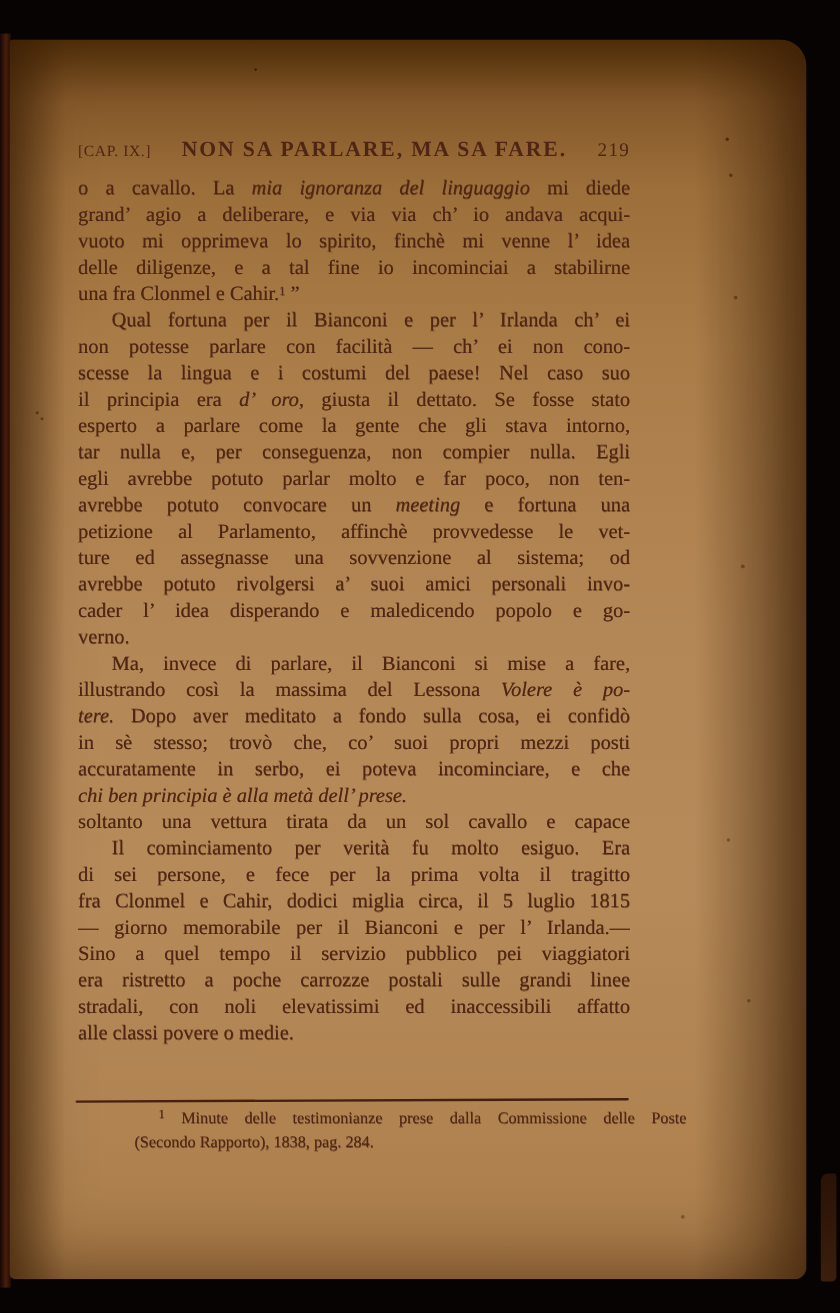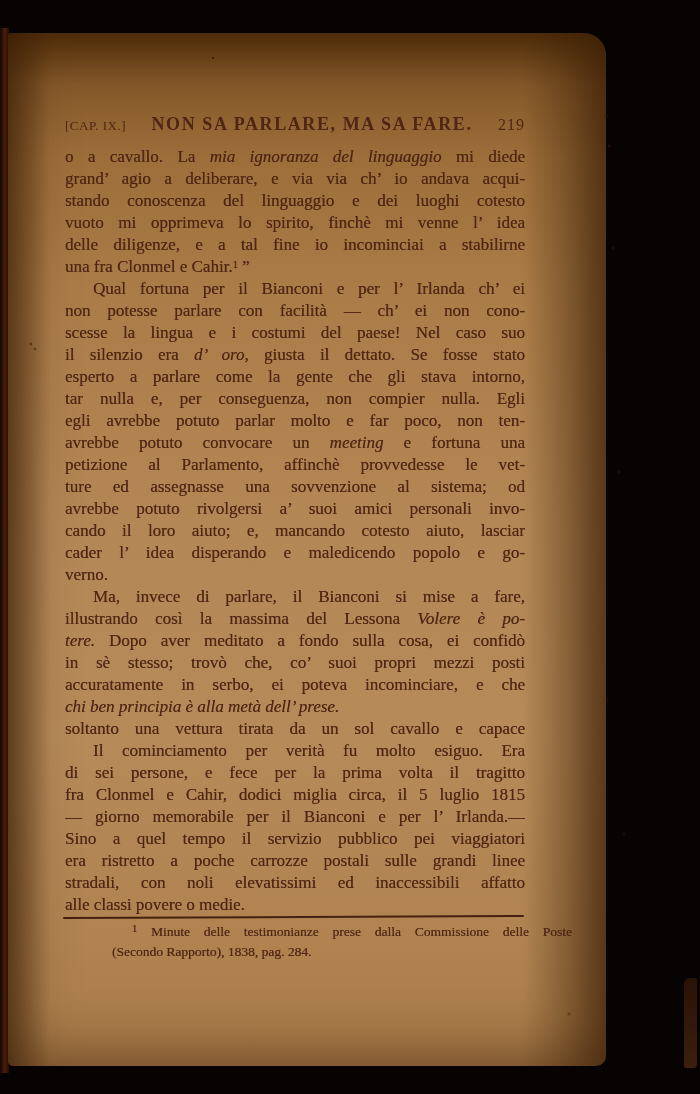--- a/index.html
+++ b/index.html
@@ -2,21 +2,21 @@
 <html style="--surround: #070303; --paper_light: #b48756; --paper_mid: #aa7c48; --paper_dark: #5c380d; --ink: #4f2514; --rule: #46200f;"><head>
 <meta charset="utf-8">
 <style>
   html,body{margin:0;padding:0;background:#070303;}
   .viewport{position:relative;width:700px;height:1094px;background:var(--surround,#070303);
     overflow:hidden;font-family:"Liberation Serif","DejaVu Serif",serif;}
   .spine-sliver{position:absolute;left:0;top:28px;width:9px;height:1045px;
     background:linear-gradient(90deg,#160705,#4a1d0b 55%,#200b04);}
   .underpage{position:absolute;right:3px;bottom:26px;width:13px;height:90px;
     background:linear-gradient(180deg,#2a1206,#3c1e0c);border-radius:6px 2px 4px 2px;}
-  .page{position:absolute;left:8px;top:33px;width:598px;height:1033px;
+  .page{position:absolute;left:8px;top:33px;width:664px;height:1033px;
     border-radius:3px 22px 10px 5px;
     background:
       linear-gradient(90deg,rgba(62,34,6,.55) 0,rgba(62,34,6,0) 7%,rgba(62,34,6,0) 86%,rgba(62,34,6,.6) 100%),
       linear-gradient(180deg,var(--paper_dark,#5c380d) 0%,#86592a 5%,#9c6e3a 12%,var(--paper_mid,#aa7c48) 25%,var(--paper_light,#b48756) 48%,#b68a59 68%,#b08351 88%,#a87a47 100%);
     box-shadow:inset 0 0 55px 8px rgba(45,20,0,.5);}
   .header{position:absolute;left:57px;top:81px;width:460px;display:flex;
     justify-content:space-between;align-items:baseline;color:var(--ink,#4f2514);}
   .chap{font-size:13px;letter-spacing:.5px;}
   .rtitle{font-size:18px;letter-spacing:1.6px;font-weight:bold;}
   .pnum{font-size:16px;letter-spacing:1px;}
@@ -48,36 +48,34 @@
   <div class="spine-sliver"></div>
   <div class="page">
     <div class="header">
       <span class="chap">[CAP. IX.]</span>
       <span class="rtitle">NON SA PARLARE, MA SA FARE.</span>
       <span class="pnum">219</span>
     </div>
     <div class="body">
         <div class="tline"><span>o a cavallo. La </span><span class="it">mia ignoranza del linguaggio</span><span> mi diede</span></div>
         <div class="tline"><span>grand’ agio a deliberare, e via via ch’ io andava acqui-</span></div>
-        <div class="tline"><span>stando conoscenza del linguaggio e dei luoghi cotesto</span></div>
         <div class="tline"><span>vuoto mi opprimeva lo spirito, finchè mi venne l’ idea</span></div>
         <div class="tline"><span>delle diligenze, e a tal fine io incominciai a stabilirne</span></div>
         <div class="tline pend"><span>una fra Clonmel e Cahir.</span><span class="sup">1</span><span> ”</span></div>
         <div class="tline indent"><span>Qual fortuna per il Bianconi e per l’ Irlanda ch’ ei</span></div>
         <div class="tline"><span>non potesse parlare con facilità — ch’ ei non cono-</span></div>
         <div class="tline"><span>scesse la lingua e i costumi del paese! Nel caso suo</span></div>
-        <div class="tline"><span>il silenzio era </span><span class="it">d’ oro</span><span>, giusta il dettato. Se fosse stato</span></div>
+        <div class="tline"><span>il principia era </span><span class="it">d’ oro</span><span>, giusta il dettato. Se fosse stato</span></div>
         <div class="tline"><span>esperto a parlare come la gente che gli stava intorno,</span></div>
         <div class="tline"><span>tar nulla e, per conseguenza, non compier nulla. Egli</span></div>
         <div class="tline"><span>egli avrebbe potuto parlar molto e far poco, non ten-</span></div>
         <div class="tline"><span>avrebbe potuto convocare un </span><span class="it">meeting</span><span> e fortuna una</span></div>
         <div class="tline"><span>petizione al Parlamento, affinchè provvedesse le vet-</span></div>
         <div class="tline"><span>ture ed assegnasse una sovvenzione al sistema; od</span></div>
         <div class="tline"><span>avrebbe potuto rivolgersi a’ suoi amici personali invo-</span></div>
-        <div class="tline"><span>cando il loro aiuto; e, mancando cotesto aiuto, lasciar</span></div>
         <div class="tline"><span>cader l’ idea disperando e maledicendo popolo e go-</span></div>
         <div class="tline pend"><span>verno.</span></div>
         <div class="tline indent"><span>Ma, invece di parlare, il Bianconi si mise a fare,</span></div>
         <div class="tline"><span>illustrando così la massima del Lessona </span><span class="it">Volere è po-</span></div>
         <div class="tline"><span class="it">tere.</span><span> Dopo aver meditato a fondo sulla cosa, ei confidò</span></div>
         <div class="tline"><span>in sè stesso; trovò che, co’ suoi propri mezzi posti</span></div>
         <div class="tline"><span>accuratamente in serbo, ei poteva incominciare, e che</span></div>
         <div class="tline pend"><span class="it">chi ben principia è alla metà dell’ prese.</span></div>
         <div class="tline"><span>soltanto una vettura tirata da un sol cavallo e capace</span></div>
         <div class="tline indent"><span>Il cominciamento per verità fu molto esiguo. Era</span></div>

